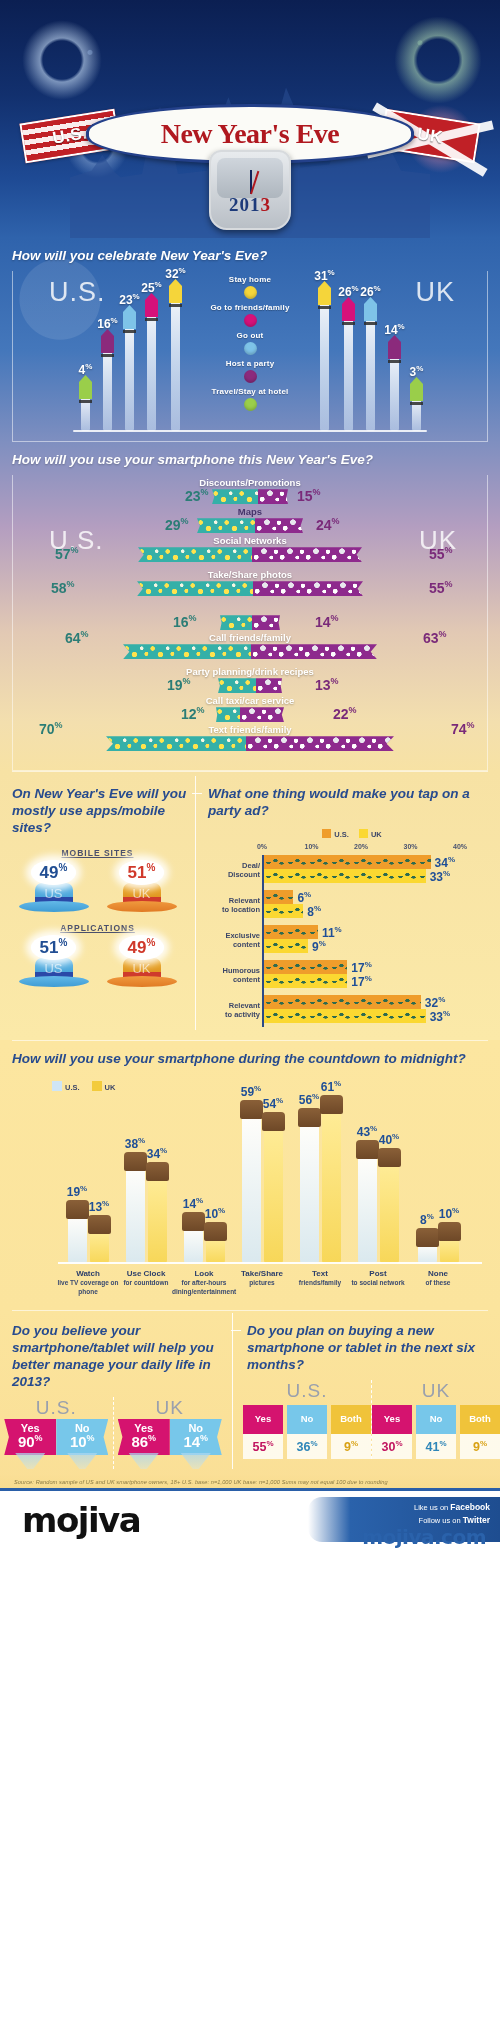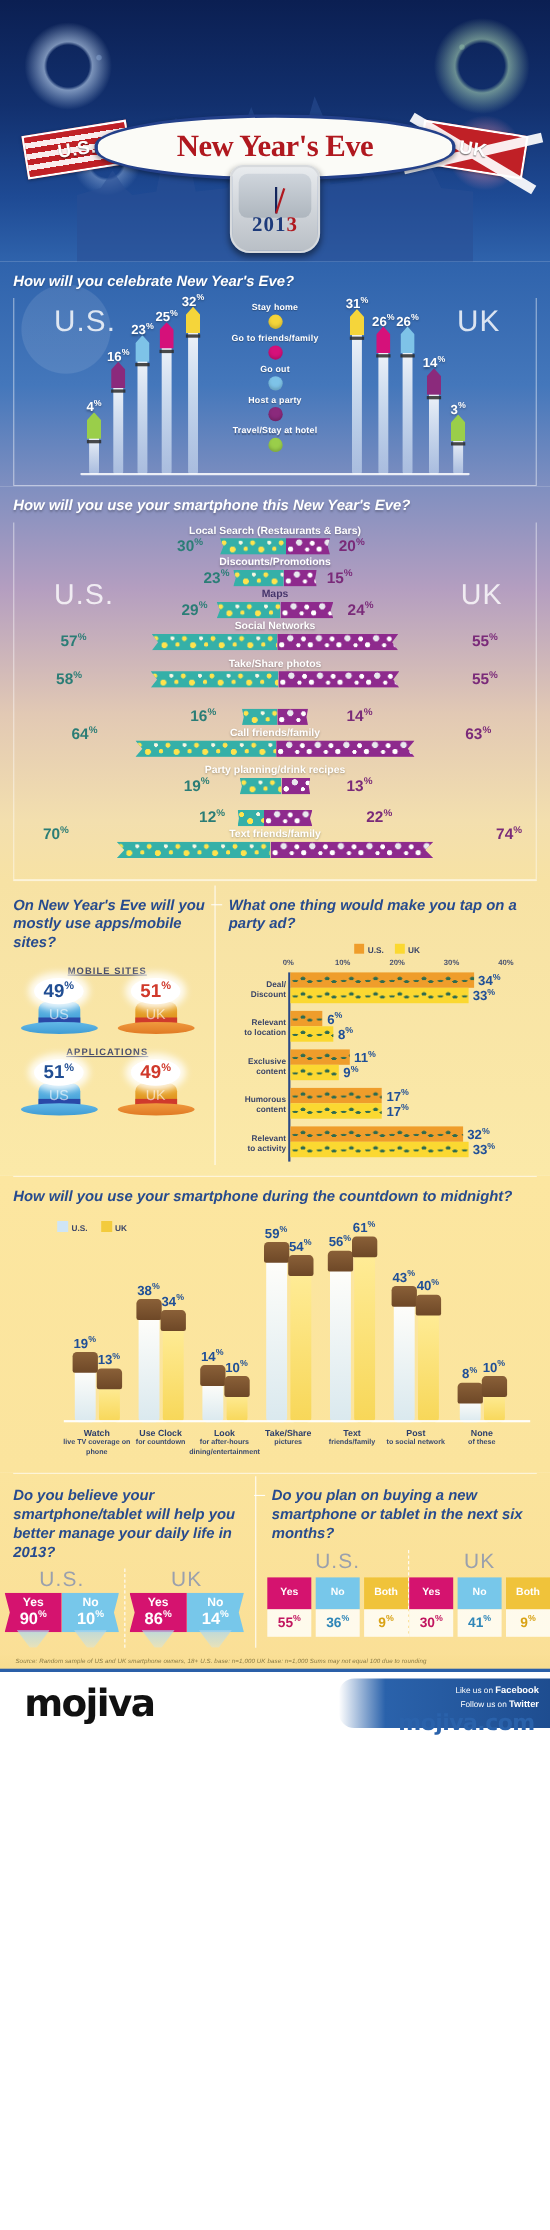--- a/index.html
+++ b/index.html
@@ -470,29 +470,20 @@
     </div>
   </div>
 
   <div class="panel p2">
     <div class="qtitle light">How will you use your smartphone this New Year's Eve?</div>
     <div class="inner-frame">
       <div class="crackers">
         <div class="cc2 us">U.S.</div>
         <div class="cc2 uk">UK</div>
 
-        <div class="crow">
-          <div class="clabel">Local Search (Restaurants &amp; Bars)</div>
-          <div class="cval l" style="left:148px;"><span>30</span><sup>%</sup></div>
-          <div class="bars">
-              <div class="bar us" style="width:60px;"></div>
-              <div class="bar uk" style="width:40px;"></div>
-            </div>
-          <div class="cval r" style="left:295px;"><span>20</span><sup>%</sup></div>
-        </div>
 
         <div class="crow">
           <div class="clabel">Discounts/Promotions</div>
           <div class="cval l" style="left:172px;"><span>23</span><sup>%</sup></div>
           <div class="bars">
               <div class="bar us" style="width:46px;"></div>
               <div class="bar uk" style="width:30px;"></div>
             </div>
           <div class="cval r" style="left:284px;"><span>15</span><sup>%</sup></div>
         </div>
@@ -550,20 +541,21 @@
           <div class="clabel">Party planning/drink recipes</div>
           <div class="cval l" style="left:154px;"><span>19</span><sup>%</sup></div>
           <div class="bars">
               <div class="bar us" style="width:38px;"></div>
               <div class="bar uk" style="width:26px;"></div>
             </div>
           <div class="cval r" style="left:302px;"><span>13</span><sup>%</sup></div>
         </div>
 
         <div class="crow">
+          <div class="clabel">Call taxi/car service</div>
           <div class="cval l" style="left:168px;"><span>12</span><sup>%</sup></div>
           <div class="bars">
               <div class="bar us" style="width:24px;"></div>
               <div class="bar uk" style="width:44px;"></div>
             </div>
           <div class="cval r" style="left:320px;"><span>22</span><sup>%</sup></div>
         </div>
 
         <div class="crow big">
           <div class="clabel">Text friends/family</div>

